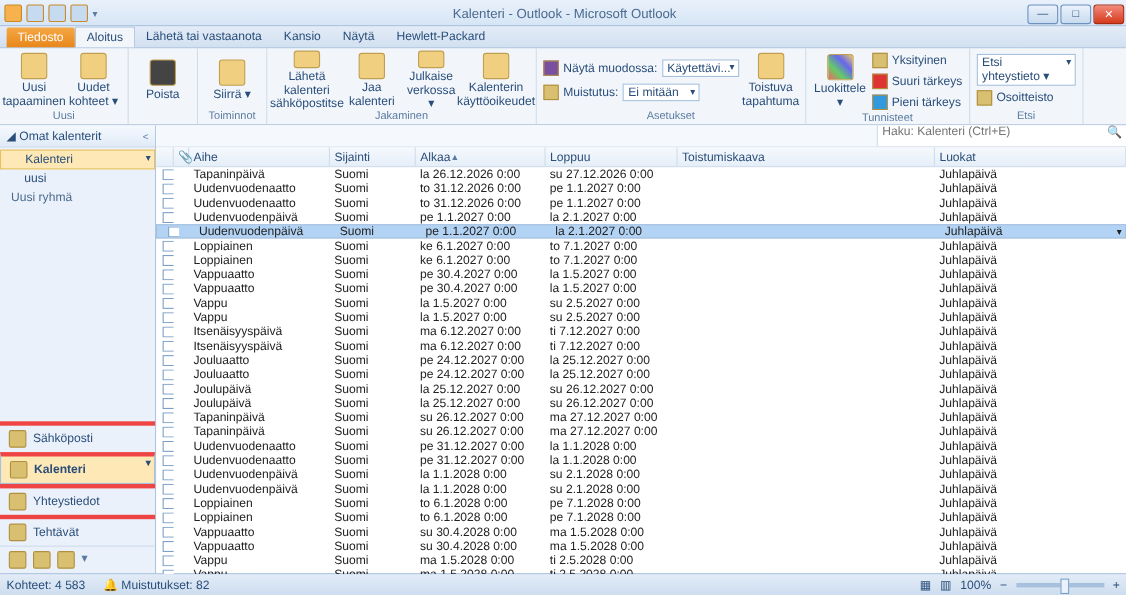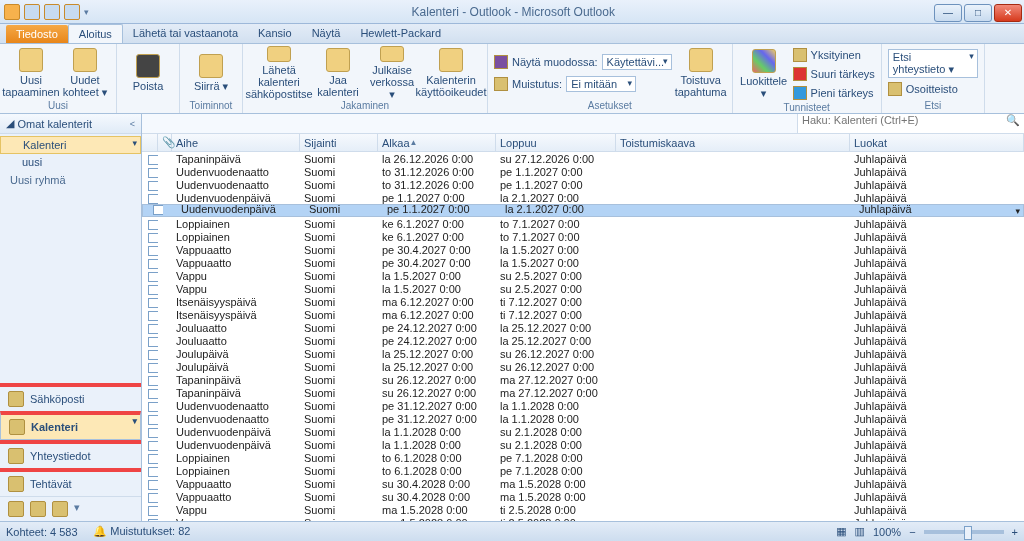--- a/index.html
+++ b/index.html
@@ -58,21 +58,21 @@
 .th.sorted::after { content: " ▲"; font-size: 8px; color: #5a7ba1; }
 .c-ic { width: 16px; flex: none; }
 .c-at { width: 14px; flex: none; }
 .c-aihe { width: 128px; flex: none; }
 .c-sij { width: 78px; flex: none; }
 .c-alk { width: 118px; flex: none; }
 .c-lop { width: 120px; flex: none; }
 .c-toi { width: 234px; flex: none; }
 .c-luo { flex: 1; }
 .tbody { flex: 1; overflow-y: scroll; }
-.tr { display: flex; height: 13px; align-items: flex-end; font-size: 11px; color: #222; }
+.tr { display: flex; height: 13px; align-items: center; font-size: 11px; color: #222; }
 .tr.sel { background: #b3d3f5; }
 .td { padding: 0 4px; white-space: nowrap; overflow: hidden; }
 .ric { width: 12px; height: 10px; background: #fff; border: 1px solid #7aa0c8; margin-left: 2px; }
 
 
 .tbody::-webkit-scrollbar { width: 16px; }
 .tbody::-webkit-scrollbar-track { background: #eaf1fa; }
 .tbody::-webkit-scrollbar-thumb { background: #c8dbef; border: 1px solid #a7c0dc; }
 
 

